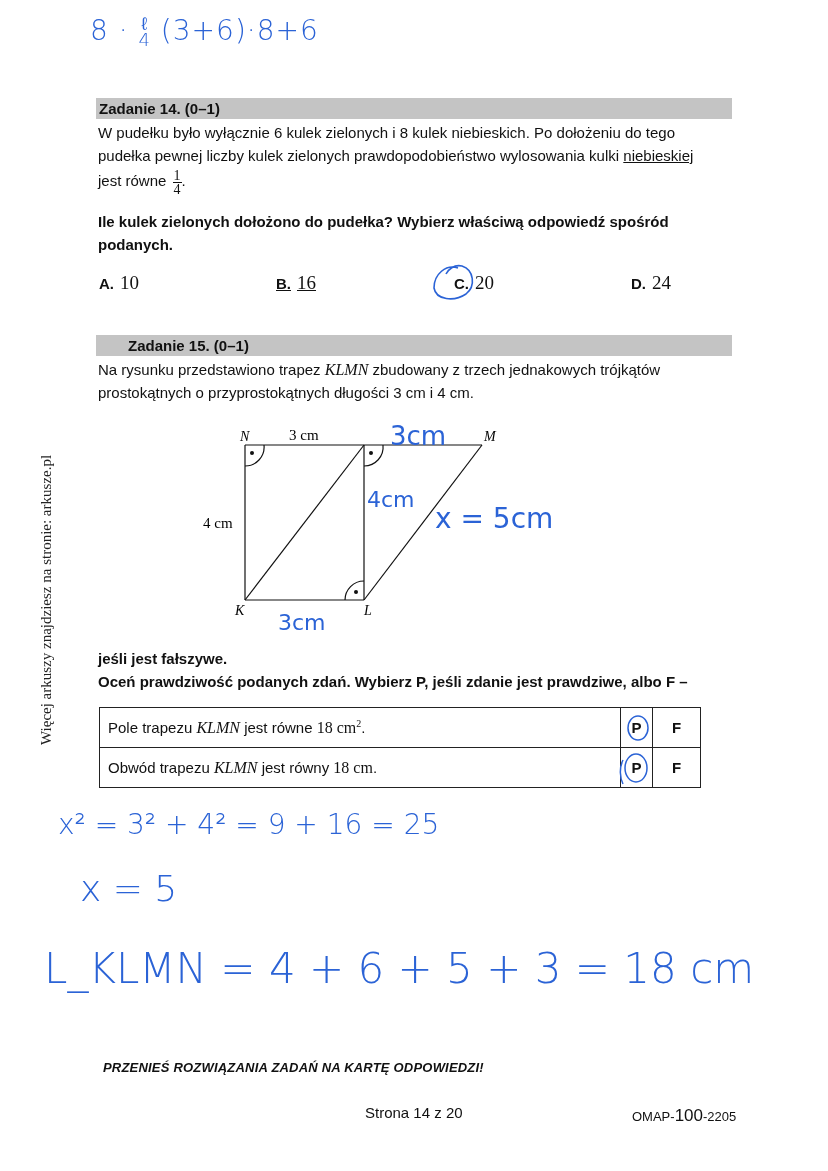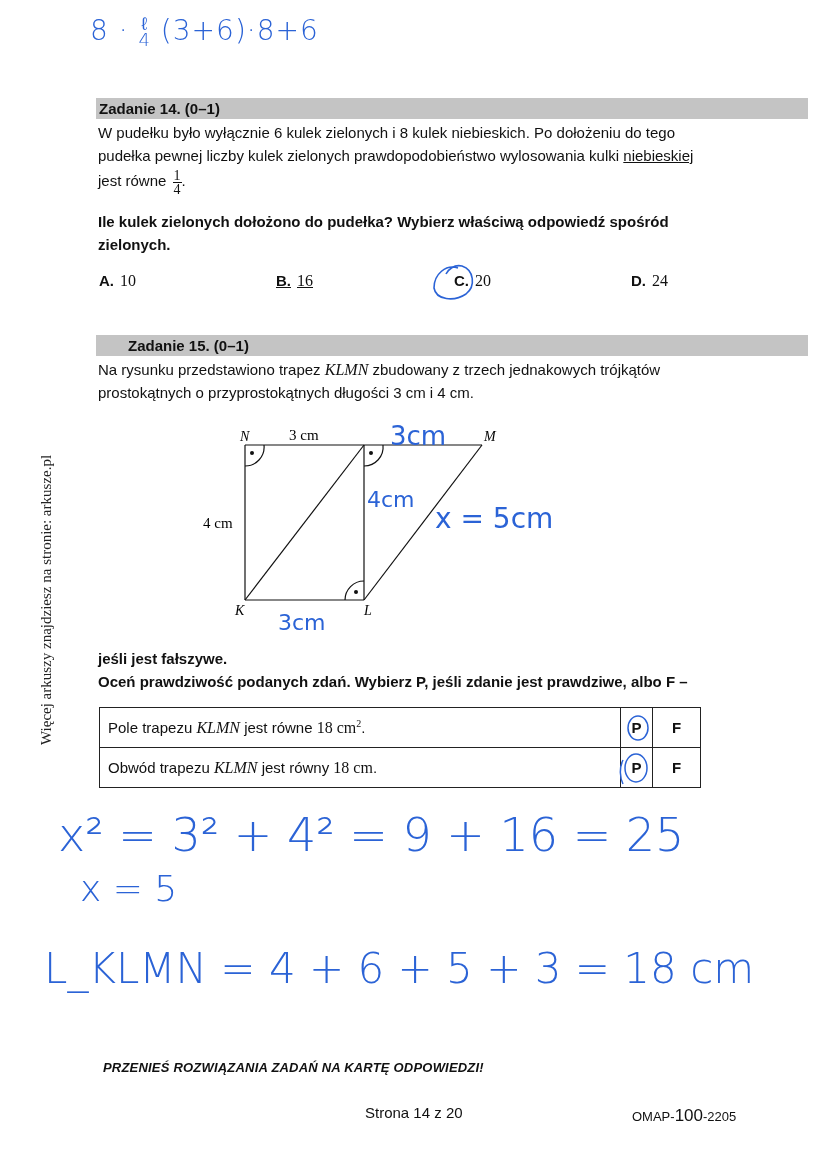--- a/index.html
+++ b/index.html
@@ -2,30 +2,30 @@
 <html><head>
 <meta charset="utf-8">
 <style>
   html, body { margin:0; padding:0; }
   body { width:828px; height:1171px; background:#ffffff; position:relative; overflow:hidden;
          font-family:"Liberation Sans", sans-serif; color:#111; }
   .abs { position:absolute; }
   .ink { color:#2b63d6; font-family:"DejaVu Sans", sans-serif; font-weight:300; }
   .serif { font-family:"Liberation Serif", serif; }
   .math { font-family:"Liberation Serif", serif; font-style:italic; }
-  .task-header { position:absolute; left:96px; width:712px; height:21px; background:#c4c4c4;
+  .task-header { position:absolute; left:96px; width:636px; height:21px; background:#c4c4c4;
                  font-weight:bold; font-size:15px; line-height:21px; padding-left:3px; box-sizing:border-box; }
   .para { position:absolute; left:98px; font-size:15px; line-height:23px; width:640px; }
   .bold { font-weight:bold; }
   .frac { display:inline-block; vertical-align:middle; text-align:center; font-family:"Liberation Serif", serif; font-size:14px; line-height:13px; margin-left:2px; }
   .frac span { display:block; }
   .frac .num { border-bottom:1px solid #111; padding:0 1px; }
   .ans { position:absolute; top:272px; font-size:15px; }
   .ans .lbl { font-weight:bold; }
-  .ans .val { font-family:"Liberation Serif", serif; font-size:16px; margin-left:6px;margin-top:18px; }
+  .ans .val { font-family:"Liberation Serif", serif; font-size:19px; margin-left:6px;margin-top:18px; }
   table.pf { position:absolute; left:99px; top:707px; width:602px; border-collapse:collapse; font-size:15px;padding-left:48px; }
   table.pf td { border:1px solid #222; height:39px; padding:0 8px; }
   table.pf td.opt { width:31px; text-align:center; font-weight:bold; padding:0; }
   .vert { position:absolute; left:38px; top:745px; transform:rotate(-90deg); transform-origin:left top;
           font-family:"Liberation Serif", serif; font-size:15px; white-space:nowrap; color:#222; }
   .footer-note { position:absolute; left:103px; top:1060px; font-size:13px; font-style:italic; font-weight:bold; letter-spacing:0.2px; }
   .page-num { position:absolute; left:365px; top:1104px; font-size:15px; }
   .code { position:absolute; left:632px; top:1106px; font-size:13px; }
   .code .big { font-size:17px; }
 </style>
@@ -39,21 +39,21 @@
 </div>
 
 <div class="task-header" style="top:98px;">Zadanie 14. (0–1)</div>
 <div class="para" style="top:121px;">
   <div>W pudełku było wyłącznie  6  kulek zielonych i  8  kulek niebieskich. Po dołożeniu do tego</div>
   <div><span>pudełka pewnej liczby kulek zielonych prawdopodobieństwo wylosowania kulki </span><span style="text-decoration:underline;">niebieskiej</span></div>
   <div style="margin-top:2px;"><span>jest równe </span><span class="frac"><span class="num">1</span><span>4</span></span><span>.</span></div>
 </div>
 <div class="para bold" style="top:210px;">
   <div>Ile kulek zielonych dołożono do pudełka? Wybierz właściwą odpowiedź spośród</div>
-  <div>zielonych.</div>
+  <div>podanych.</div>
 </div>
 
 <div class="ans" style="left:99px;"><span class="lbl">A.</span><span class="val">10</span></div>
 <div class="ans" style="left:276px;text-decoration:underline;"><span class="lbl">B.</span><span class="val">16</span></div>
 <div class="ans" style="left:454px;"><span class="lbl">C.</span><span class="val">20</span></div>
 <div class="ans" style="left:631px;"><span class="lbl">D.</span><span class="val">24</span></div>
 <svg class="abs" style="left:428px; top:262px;" width="50" height="42">
   <path d="M30 6 C18 2, 6 12, 6 26 C8 38, 26 40, 38 32 C48 24, 46 8, 34 4 C26 2, 20 8, 18 12" fill="none" stroke="#2b63d6" stroke-width="1.6"></path>
 </svg>
 
@@ -114,19 +114,19 @@
       <svg style="position:absolute; left:-4px; top:4px;" width="34" height="34">
             <ellipse cx="19" cy="16" rx="11" ry="14" fill="none" stroke="#2b63d6" stroke-width="1.5"></ellipse>
             <path d="M6 8 C2 16, 3 26, 6 32" fill="none" stroke="#2b63d6" stroke-width="1.5"></path>
           </svg>
     </td>
     <td class="opt" style="width:47px;">F</td>
   </tr>
 </tbody>
   </table>
 
-<div class="abs ink" style="left:58px; top:808px; font-size:46px;">x² = 3² + 4² = 9 + 16 = 25</div>
+<div class="abs ink" style="left:58px; top:808px; font-size:28px;">x² = 3² + 4² = 9 + 16 = 25</div>
 <div class="abs ink" style="left:80px; top:868px; font-size:36px;">x = 5</div>
 <div class="abs ink" style="left:44px; top:944px; font-size:42px;">L_KLMN = 4 + 6 + 5 + 3 = 18 cm</div>
 
 <div class="footer-note">PRZENIEŚ ROZWIĄZANIA ZADAŃ NA KARTĘ ODPOWIEDZI!</div>
 <div class="page-num">Strona 14 z 20</div>
 <div class="code"><span>OMAP-</span><span class="big">100</span><span>-2205</span></div>
 
 </body></html>

